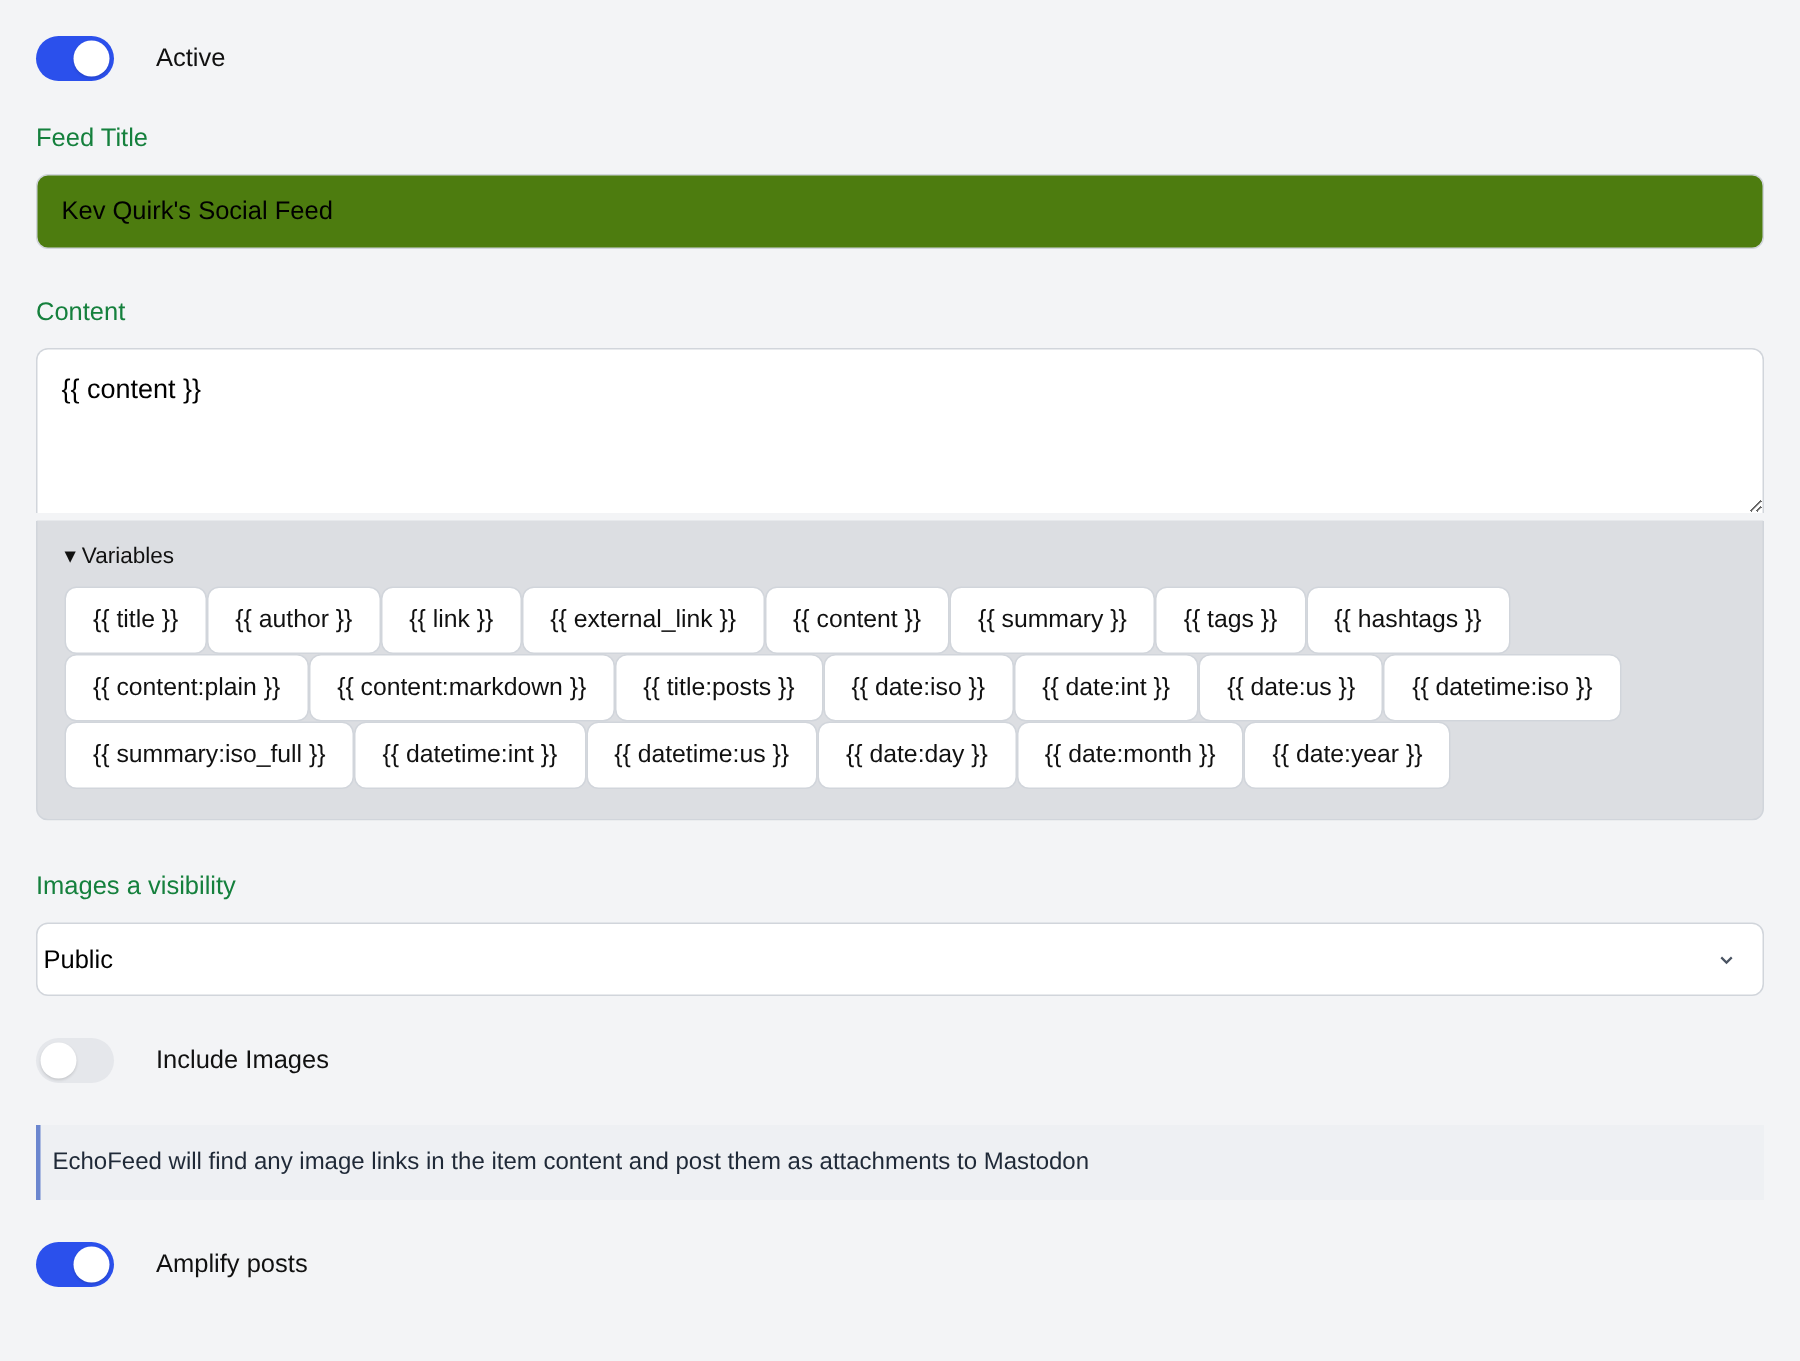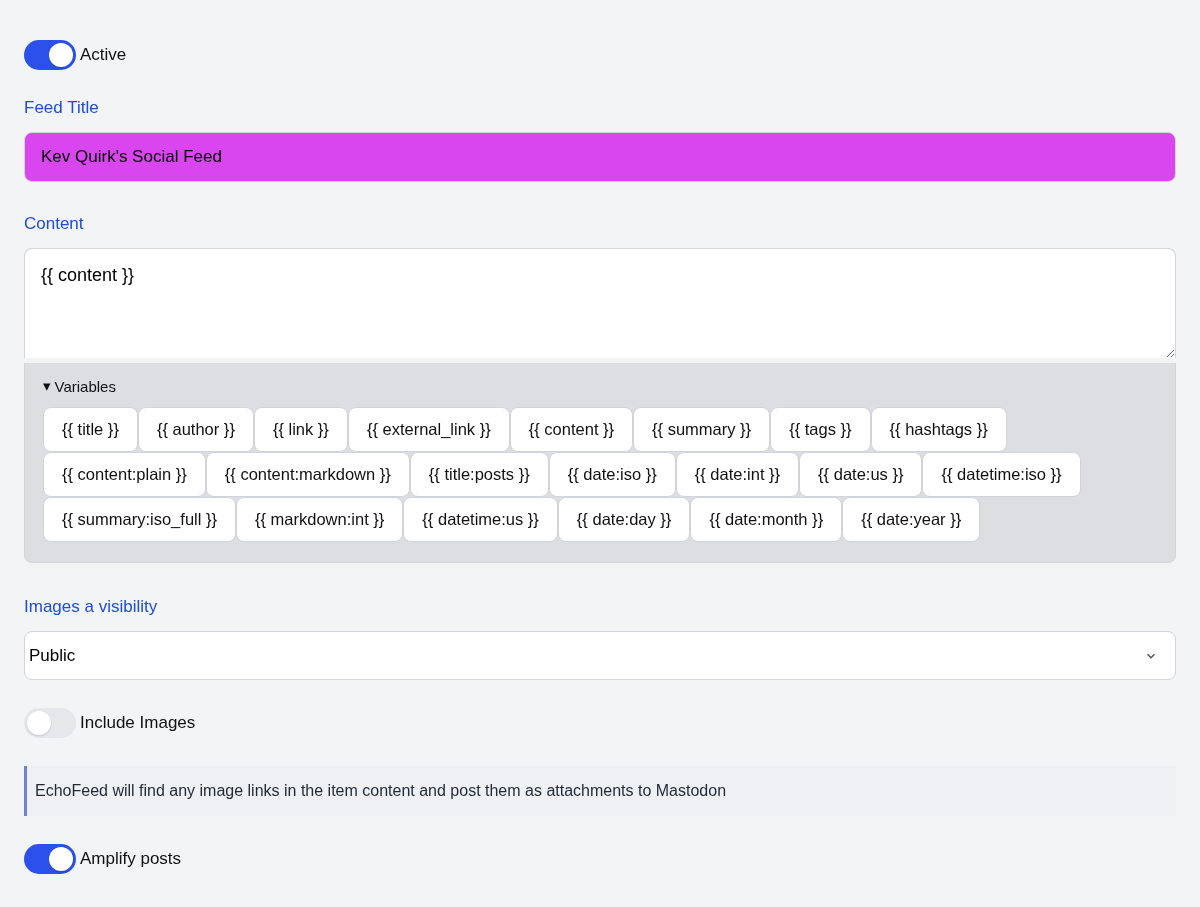--- a/index.html
+++ b/index.html
@@ -7,23 +7,22 @@
     font-family: -apple-system, BlinkMacSystemFont, "Segoe UI", Helvetica, Arial, sans-serif;
     background: #f3f4f6;
     color: #111;
     font-size: 17px;
     padding: 24px;
     width: 1200px;
   }
   .row-toggle {
     display: flex;
     align-items: center;
-    gap: 4px;
+    gap: 28px;
     margin-bottom: 28px;
-    margin-top: 16px;
   }
   .toggle {
     position: relative;
     width: 52px;
     height: 30px;
     border-radius: 999px;
     cursor: pointer;
     display: inline-block;
     flex-shrink: 0;
   }
@@ -36,26 +35,26 @@
     height: 24px;
     border-radius: 50%;
     background: #fff;
     box-shadow: 0 1px 2px rgba(0,0,0,0.15);
   }
   .toggle.on .knob { right: 3px; }
   .toggle.off .knob { left: 3px; }
   .field-label {
     font-size: 17px;
     font-weight: 400;
-    color: #1d4ed8;
+    color: #15803d;
     margin-bottom: 14px;
   }
   .text-input {
     width: 100%;
-    background: #d946ef;
+    background: #4d7c0f;
     border: 1px solid #d1d5db;
     border-radius: 8px;
     padding: 14px 16px;
     font-size: 17px;
     margin-bottom: 32px;
     font-family: inherit;
   }
   .textarea-input {
     width: 100%;
     background: #fff;
@@ -171,21 +170,21 @@
       <span class="var-chip">{{ tags }}</span>
       <span class="var-chip">{{ hashtags }}</span>
       <span class="var-chip">{{ content:plain }}</span>
       <span class="var-chip">{{ content:markdown }}</span>
       <span class="var-chip">{{ title:posts }}</span>
       <span class="var-chip">{{ date:iso }}</span>
       <span class="var-chip">{{ date:int }}</span>
       <span class="var-chip">{{ date:us }}</span>
       <span class="var-chip">{{ datetime:iso }}</span>
       <span class="var-chip">{{ summary:iso_full }}</span>
-      <span class="var-chip">{{ markdown:int }}</span>
+      <span class="var-chip">{{ datetime:int }}</span>
       <span class="var-chip">{{ datetime:us }}</span>
       <span class="var-chip">{{ date:day }}</span>
       <span class="var-chip">{{ date:month }}</span>
       <span class="var-chip">{{ date:year }}</span>
     </div>
 </div>
 
 
 <div class="field-label">Images a visibility</div>
 <div class="select-wrap">

